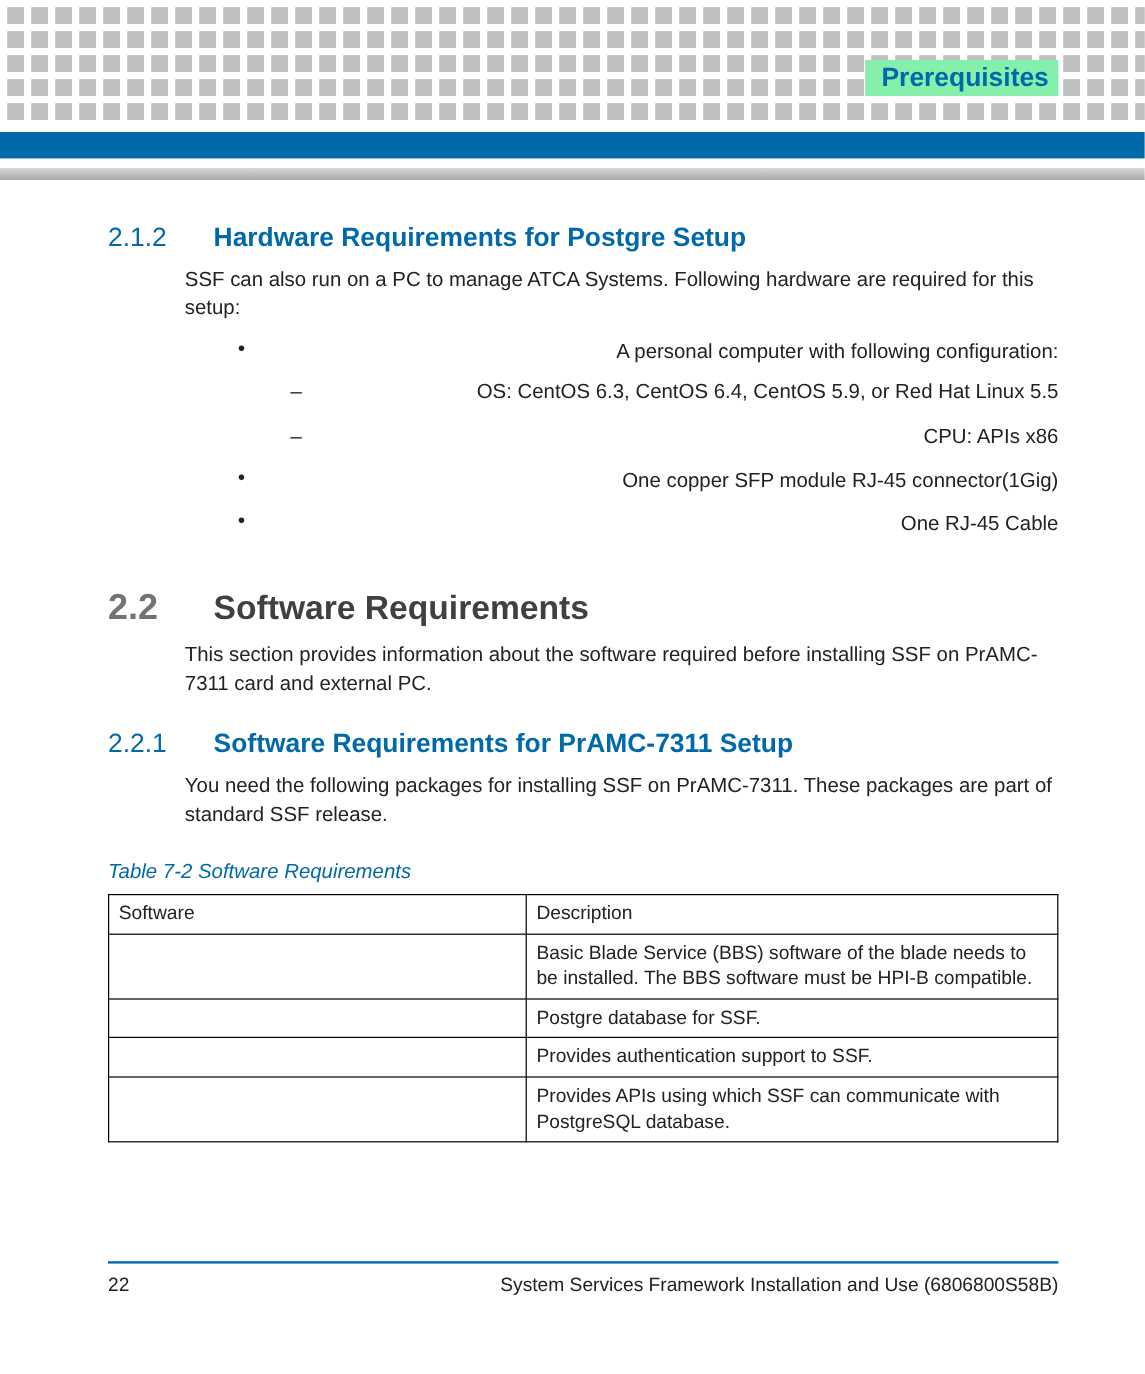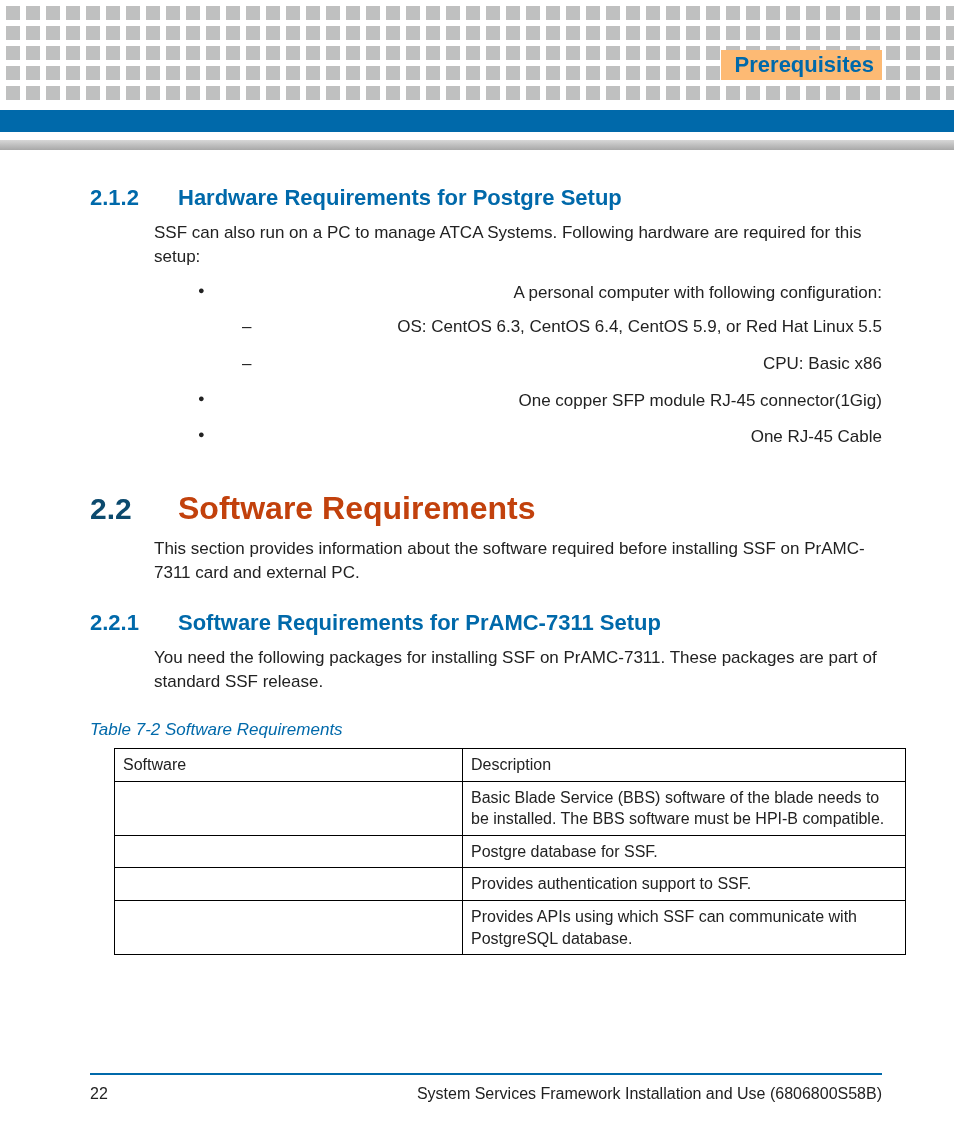--- a/index.html
+++ b/index.html
@@ -33,21 +33,21 @@
     background: #bfc0c0;
     flex-shrink: 0;
   }
   .header-title {
     position: absolute;
     top: 50px;
     right: 72px;
     font-size: 22px;
     font-weight: 700;
     color: #0069aa;
-    background: #fdba74;
+    background: #86efac;
     padding: 2px 8px 2px 14px;
     z-index: 2;
   }
   .blue-bar {
     position: absolute;
     top: 110px;
     left: 0;
     width: 100%;
     height: 22px;
     background: #0069aa;
@@ -62,39 +62,39 @@
     background: linear-gradient(#d7d7d7, #a8a8a8);
     z-index: 2;
   }
   .content {
     position: absolute;
     top: 185px;
     left: 90px;
     right: 72px;
   }
   .sec-row { display: flex; align-items: baseline; margin-bottom: 10px; }
-  .sec-num-h2 { width: 88px; font-size: 22px; font-weight: 700; color: #0069aa; }
+  .sec-num-h2 { width: 88px; font-size: 22px; font-weight: 400; color: #0069aa; }
   .sec-title-h2 { font-size: 22px; font-weight: 700; color: #0069aa; }
-  .sec-num-h1 { width: 88px; font-size: 30px; font-weight: 700; color: #0c4a6e; }
-  .sec-title-h1 { font-size: 32px; font-weight: 700; color: #c2410c; }
+  .sec-num-h1 { width: 88px; font-size: 30px; font-weight: 700; color: #737373; }
+  .sec-title-h1 { font-size: 28px; font-weight: 700; color: #404040; }
   .body-text { margin-left: 64px; font-size: 17px; line-height: 1.4; margin-bottom: 12px; }
   ul.bullets { margin-left: 108px; list-style: none; text-align: right; }
   ul.bullets > li { position: relative; font-size: 17px; line-height: 1.45; margin-bottom: 12px; padding-left: 22px; }
   ul.bullets > li::before { content: "●"; position: absolute; left: 0; top: 2px; font-size: 11px; }
   ul.dashes { list-style: none; margin-top: 10px; margin-left: 22px; }
   ul.dashes > li { position: relative; font-size: 17px; line-height: 1.45; margin-bottom: 12px; padding-left: 26px; }
   ul.dashes > li::before { content: "–"; position: absolute; left: 0; top: 0; }
   .table-caption { font-size: 17px; font-style: italic; color: #0069aa; margin-bottom: 8px; }
-  table.req { width: 100%; border-collapse: collapse; font-size: 16px; margin-left: 24px; }
+  table.req { width: 100%; border-collapse: collapse; font-size: 16px; }
   table.req th, table.req td { border: 1px solid #000; padding: 5px 8px; text-align: left; vertical-align: top; line-height: 1.35; font-weight: 400; }
   table.req th { font-weight: 400; }
   .col-soft { width: 44%; }
   .footer {
     position: absolute;
-    bottom: 42px;
+    bottom: 64px;
     left: 90px;
     right: 72px;
     border-top: 2px solid #0069aa;
     padding-top: 10px;
     display: flex;
     justify-content: space-between;
     font-size: 16px;
   }
   .gap-lg { height: 28px; }
   .gap-md { height: 14px; }
@@ -363,21 +363,21 @@
   <div class="sec-row">
     <div class="sec-num-h2">2.1.2</div>
     <div class="sec-title-h2">Hardware Requirements for Postgre Setup</div>
   </div>
   <p class="body-text">SSF can also run on a PC to manage ATCA Systems. Following hardware are required for this setup:</p>
   <ul class="bullets">
     <li>
       <span>A personal computer with following configuration:</span>
       <ul class="dashes">
         <li>OS: CentOS 6.3, CentOS 6.4, CentOS 5.9, or Red Hat Linux 5.5</li>
-        <li>CPU: Basic x86</li>
+        <li>CPU: APIs x86</li>
       </ul>
     </li>
     <li>One copper SFP module RJ-45 connector(1Gig)</li>
     <li>One RJ-45 Cable</li>
   </ul>
 
   <div class="gap-lg"></div>
 
   <div class="sec-row">
     <div class="sec-num-h1">2.2</div>

